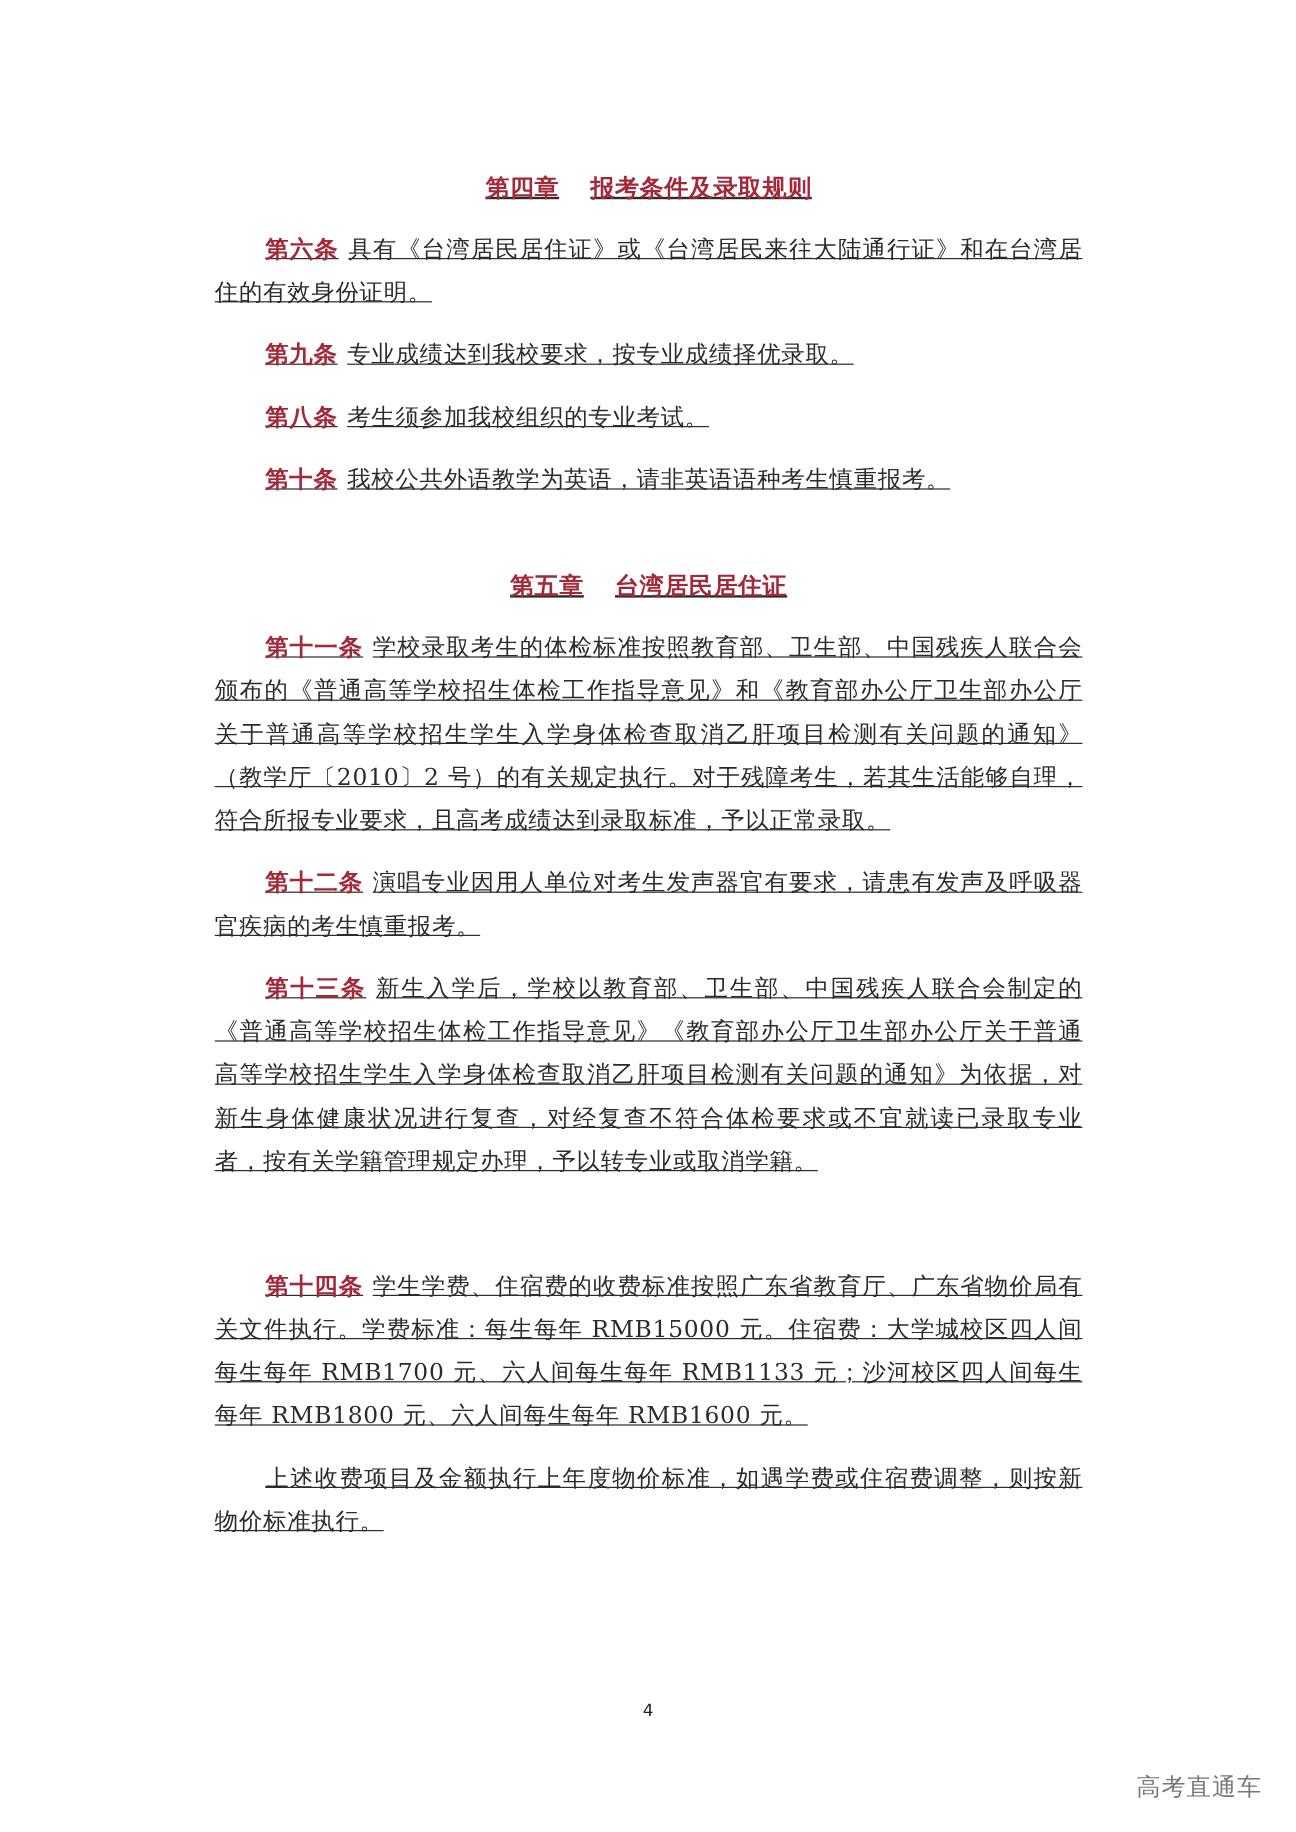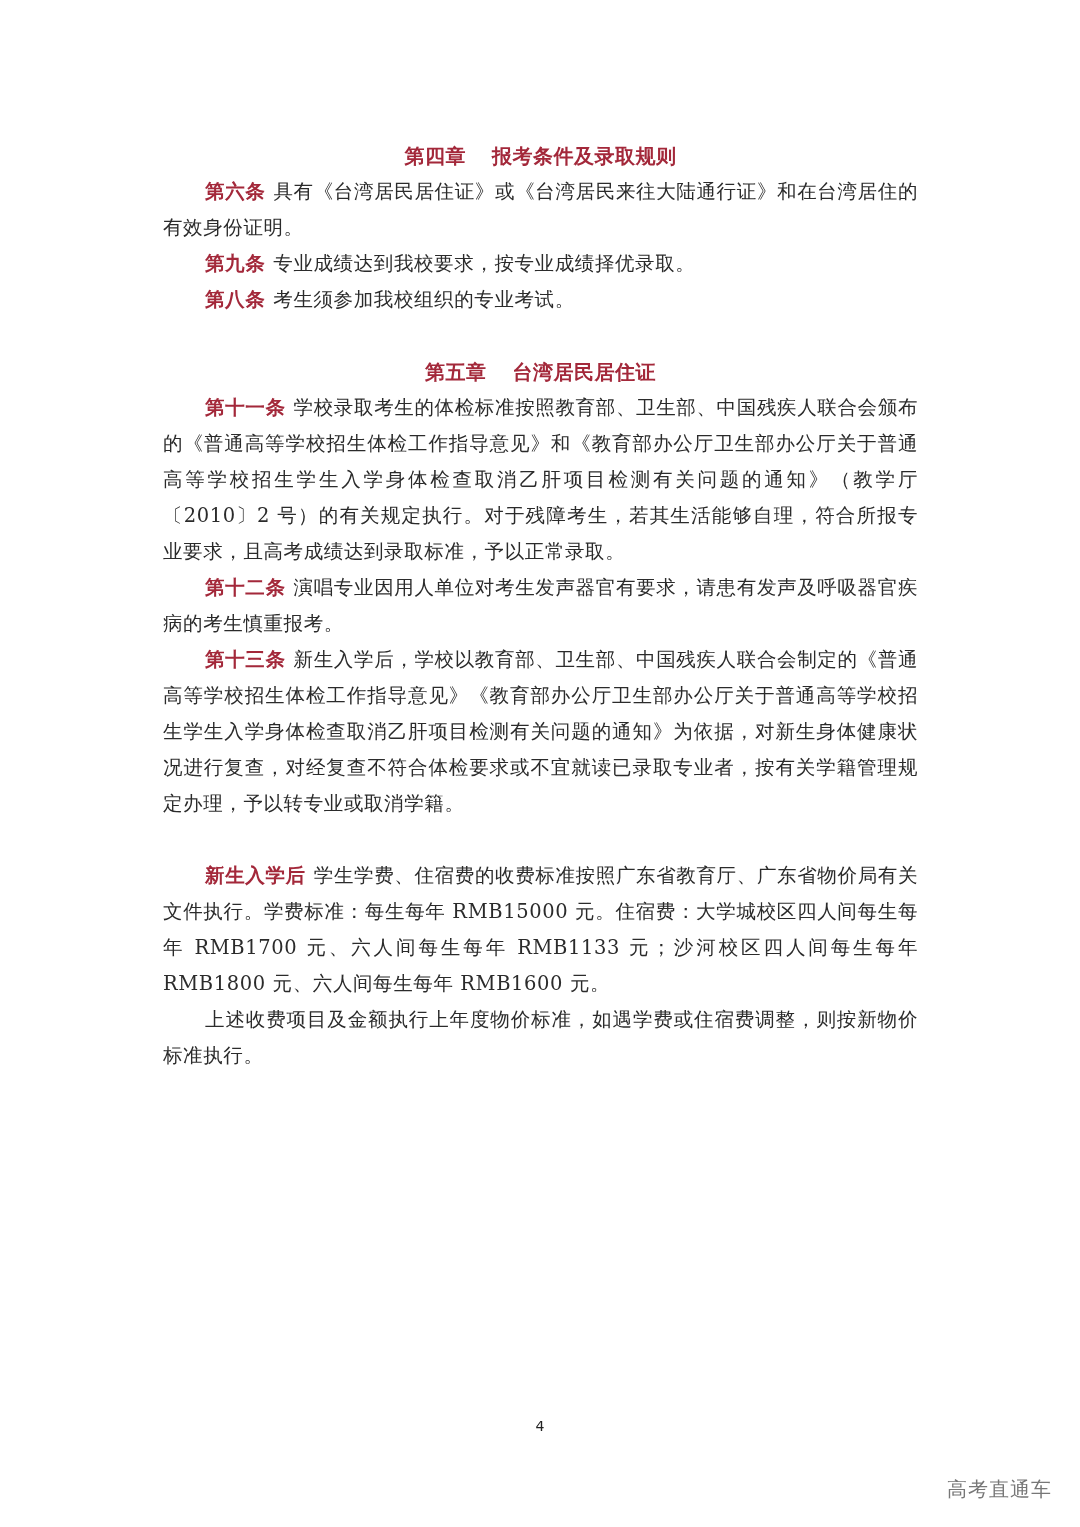--- a/index.html
+++ b/index.html
@@ -13,36 +13,37 @@
       position: relative;
       overflow: hidden;
       font-family: "DejaVu Serif", "Liberation Serif", serif;
       color: #2b2b2b;
     }
     .page {
       position: absolute;
       left: 163px;
       top: 138px;
       width: 755px;
+      text-decoration: underline;
     }
     .chapter-title {
       text-align: center;
       color: #a3283a;
       font-weight: bold;
       font-size: 20px;
       line-height: 36px;
       height: 36px;
       margin: 0;
       letter-spacing: 0.5px;
     }
     .chapter-title .sep { display: inline-block; width: 26px; }
     .para {
       font-size: 19.5px;
       line-height: 36px;
-      margin: 0;
+      margin: 16px;
       text-indent: 42px;
       text-align: justify;
       letter-spacing: 0.6px;
     }
     .article-label {
       color: #a3283a;
       font-weight: bold;
       margin-right: 8px;
     }
     .gap { height: 36px; }
@@ -71,36 +72,37 @@
 
 <div class="page">
 
   <section>
     <h2 class="chapter-title">
       <span>第四章</span><span class="sep"></span><span>报考条件及录取规则</span>
     </h2>
     <p class="para"><span class="article-label">第六条</span><span>具有《台湾居民居住证》或《台湾居民来往大陆通行证》和在台湾居住的有效身份证明。</span></p>
     <p class="para"><span class="article-label">第九条</span><span>专业成绩达到我校要求，按专业成绩择优录取。</span></p>
     <p class="para"><span class="article-label">第八条</span><span>考生须参加我校组织的专业考试。</span></p>
+    <p class="para"><span class="article-label">第十条</span><span>我校公共外语教学为英语，请非英语语种考生慎重报考。</span></p>
   </section>
 
   <div class="gap"></div>
 
   <section>
     <h2 class="chapter-title">
       <span>第五章</span><span class="sep"></span><span>台湾居民居住证</span>
     </h2>
     <p class="para"><span class="article-label">第十一条</span><span>学校录取考生的体检标准按照教育部、卫生部、中国残疾人联合会颁布的《普通高等学校招生体检工作指导意见》和《教育部办公厅卫生部办公厅关于普通高等学校招生学生入学身体检查取消乙肝项目检测有关问题的通知》（教学厅〔2010〕2 号）的有关规定执行。对于残障考生，若其生活能够自理，符合所报专业要求，且高考成绩达到录取标准，予以正常录取。</span></p>
     <p class="para"><span class="article-label">第十二条</span><span>演唱专业因用人单位对考生发声器官有要求，请患有发声及呼吸器官疾病的考生慎重报考。</span></p>
     <p class="para"><span class="article-label">第十三条</span><span>新生入学后，学校以教育部、卫生部、中国残疾人联合会制定的《普通高等学校招生体检工作指导意见》《教育部办公厅卫生部办公厅关于普通高等学校招生学生入学身体检查取消乙肝项目检测有关问题的通知》为依据，对新生身体健康状况进行复查，对经复查不符合体检要求或不宜就读已录取专业者，按有关学籍管理规定办理，予以转专业或取消学籍。</span></p>
   </section>
 
   <div class="gap"></div>
 
   <section>
-    <p class="para"><span class="article-label">新生入学后</span><span>学生学费、住宿费的收费标准按照广东省教育厅、广东省物价局有关文件执行。学费标准：每生每年 RMB15000 元。住宿费：大学城校区四人间每生每年 RMB1700 元、六人间每生每年 RMB1133 元；沙河校区四人间每生每年 RMB1800 元、六人间每生每年 RMB1600 元。</span></p>
+    <p class="para"><span class="article-label">第十四条</span><span>学生学费、住宿费的收费标准按照广东省教育厅、广东省物价局有关文件执行。学费标准：每生每年 RMB15000 元。住宿费：大学城校区四人间每生每年 RMB1700 元、六人间每生每年 RMB1133 元；沙河校区四人间每生每年 RMB1800 元、六人间每生每年 RMB1600 元。</span></p>
     <p class="para">上述收费项目及金额执行上年度物价标准，如遇学费或住宿费调整，则按新物价标准执行。</p>
   </section>
 
 </div>
 
 <div class="page-number">4</div>
 <div class="watermark">高考直通车</div>
 
 </body></html>

